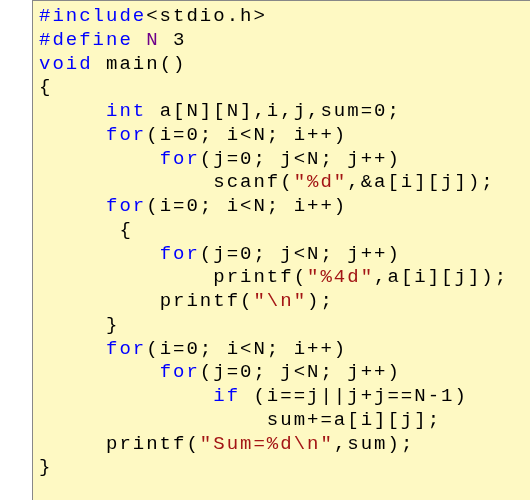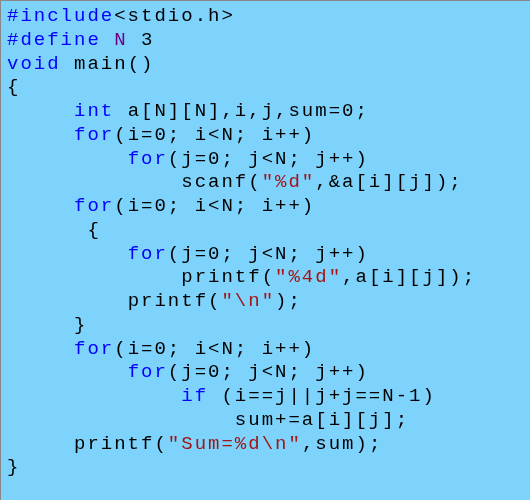--- a/index.html
+++ b/index.html
@@ -13,23 +13,24 @@
   .code-container {
     border-left: 1px solid #888;
     border-top: 1px solid #888;
     padding: 4px 6px;
     font-family: "Courier New", Courier, monospace;
     font-size: 19px;
     line-height: 1.25;
     letter-spacing: 2px;
     white-space: pre;
     color: #000;
-    background: #7dd3fc;
+    background: #fef9c3;
     height: 100%;
     box-sizing: border-box;
+    margin-left: 32px;
   }
   .kw   { color: #0000ff; }   
   .pp   { color: #0000ff; }   
   .macro{ color: #6f008a; }   
   .hdr  { color: #000000; }   
   .str  { color: #a31515; }   
   .fn   { color: #000000; }   
   .plain{ color: #000000; }
 </style>
 </head>

